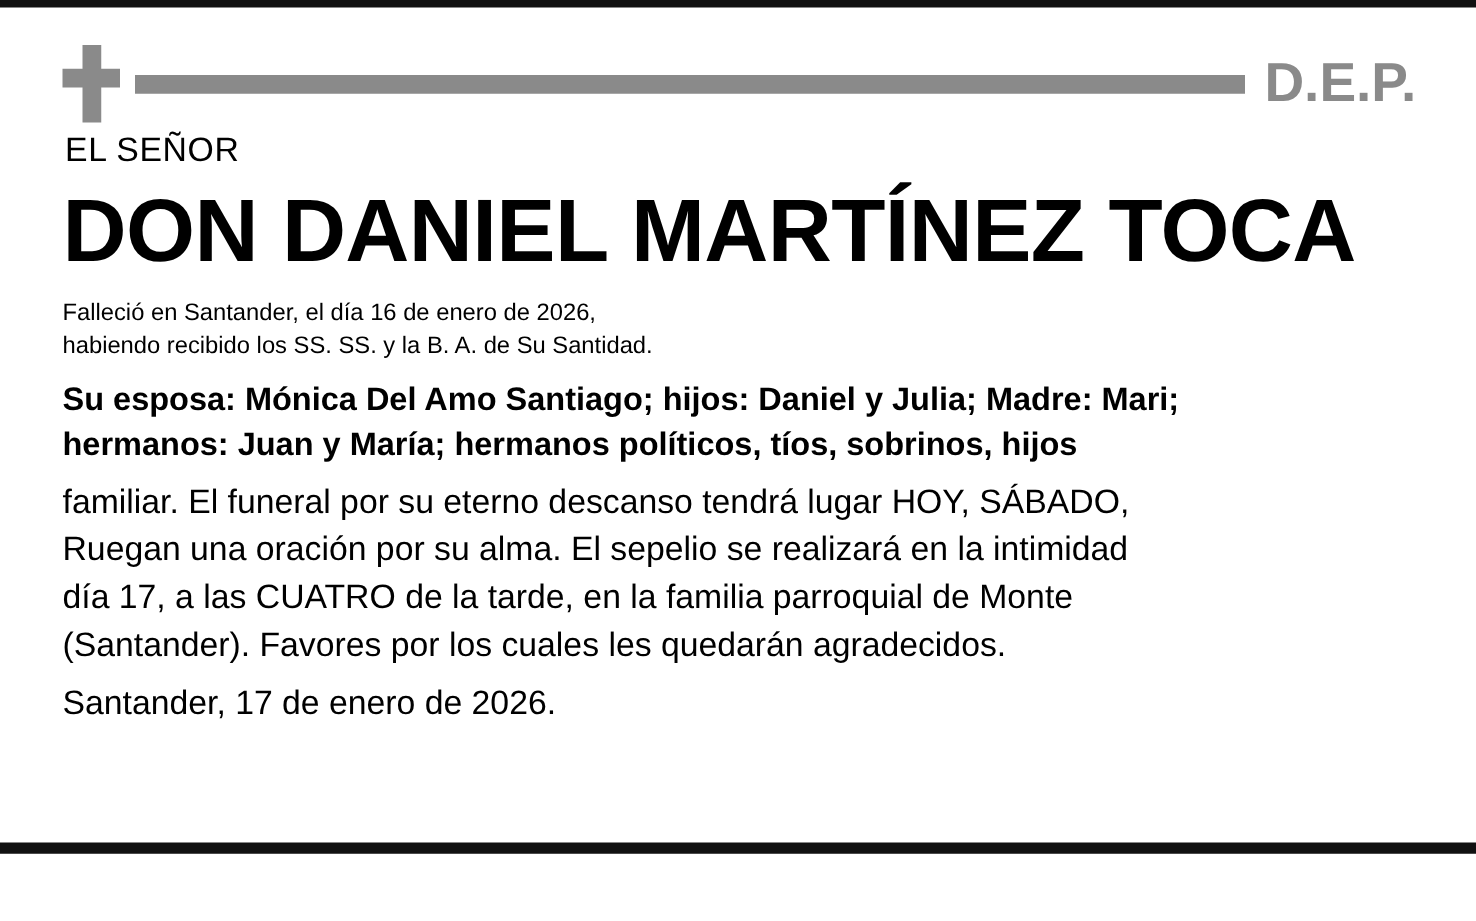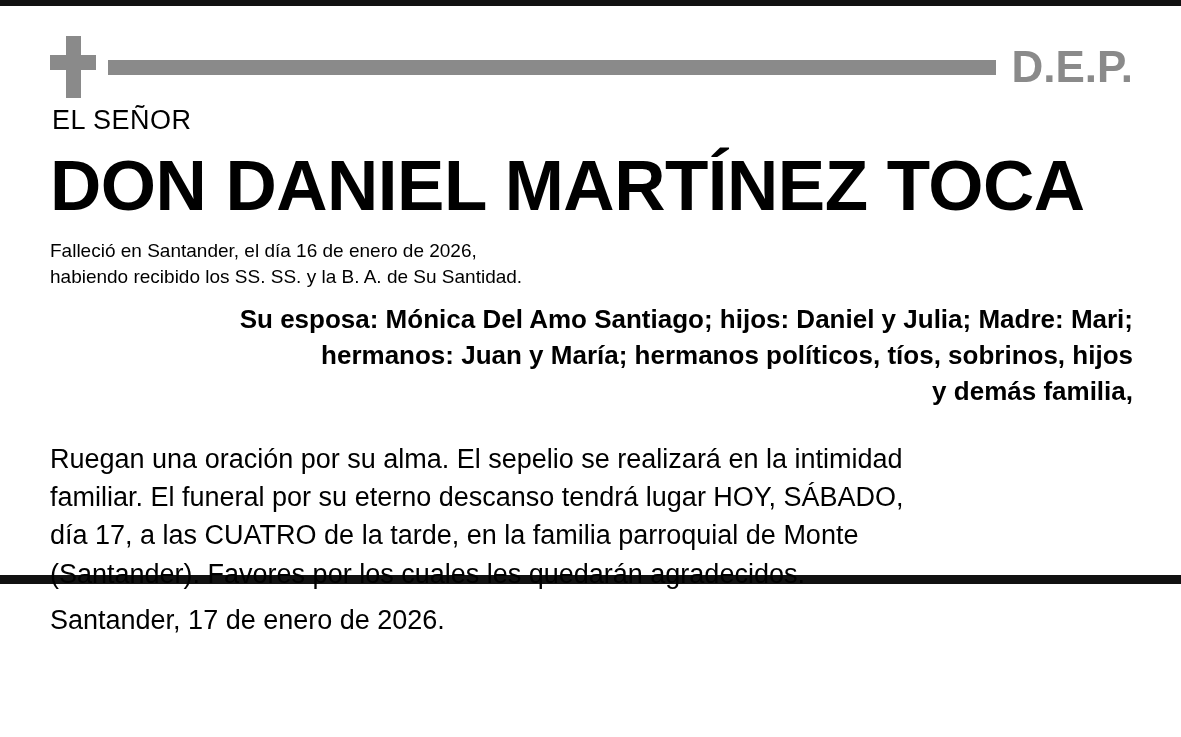--- a/index.html
+++ b/index.html
@@ -11,21 +11,21 @@
     width: 1181px;
     height: 737px;
     font-family: "Liberation Sans", sans-serif;
     color: #000000;
     overflow: hidden;
   }
 
   .notice {
     position: relative;
     width: 1181px;
-    height: 584px;
+    height: 683px;
     box-sizing: border-box;
     background: #ffffff;
     border-top: 6px solid #111111;
     border-bottom: 9px solid #111111;
     padding: 0;
   }
 
   .inner {
     box-sizing: border-box;
     padding: 26px 48px 0 50px;
@@ -104,22 +104,21 @@
     font-size: 19px;
     line-height: 1.36;
     margin-bottom: 12px;
   }
   .death-info div { white-space: nowrap; }
 
   .family {
     font-size: 26px;
     font-weight: bold;
     line-height: 1.38;
-    margin-bottom: 30px;
-    text-align: right;
+    margin-bottom: 8px;
   }
   .family div { white-space: nowrap; }
 
   .prayer {
     font-size: 27px;
     line-height: 1.42;
     margin-bottom: 10px;
   }
   .prayer div { white-space: nowrap; }
 
@@ -148,26 +147,25 @@
     <div class="deceased-name">DON DANIEL MARTÍNEZ TOCA</div>
 
     <div class="death-info">
       <div>Falleció en Santander, el día 16 de enero de 2026,</div>
       <div>habiendo recibido los SS. SS. y la B. A. de Su Santidad.</div>
     </div>
 
     <div class="family">
       <div>Su esposa: Mónica Del Amo Santiago; hijos: Daniel y Julia; Madre: Mari;</div>
       <div>hermanos: Juan y María; hermanos políticos, tíos, sobrinos, hijos</div>
-      <div>y demás familia,</div>
     </div>
 
     <div class="prayer">
+      <div>familiar. El funeral por su eterno descanso tendrá lugar HOY, SÁBADO,</div>
       <div>Ruegan una oración por su alma. El sepelio se realizará en la intimidad</div>
-      <div>familiar. El funeral por su eterno descanso tendrá lugar HOY, SÁBADO,</div>
       <div>día 17, a las CUATRO de la tarde, en la familia parroquial de Monte</div>
       <div>(Santander). Favores por los cuales les quedarán agradecidos.</div>
     </div>
 
     <div class="place-date">Santander, 17 de enero de 2026.</div>
 
   </div>
 </div>
 
 </body></html>

